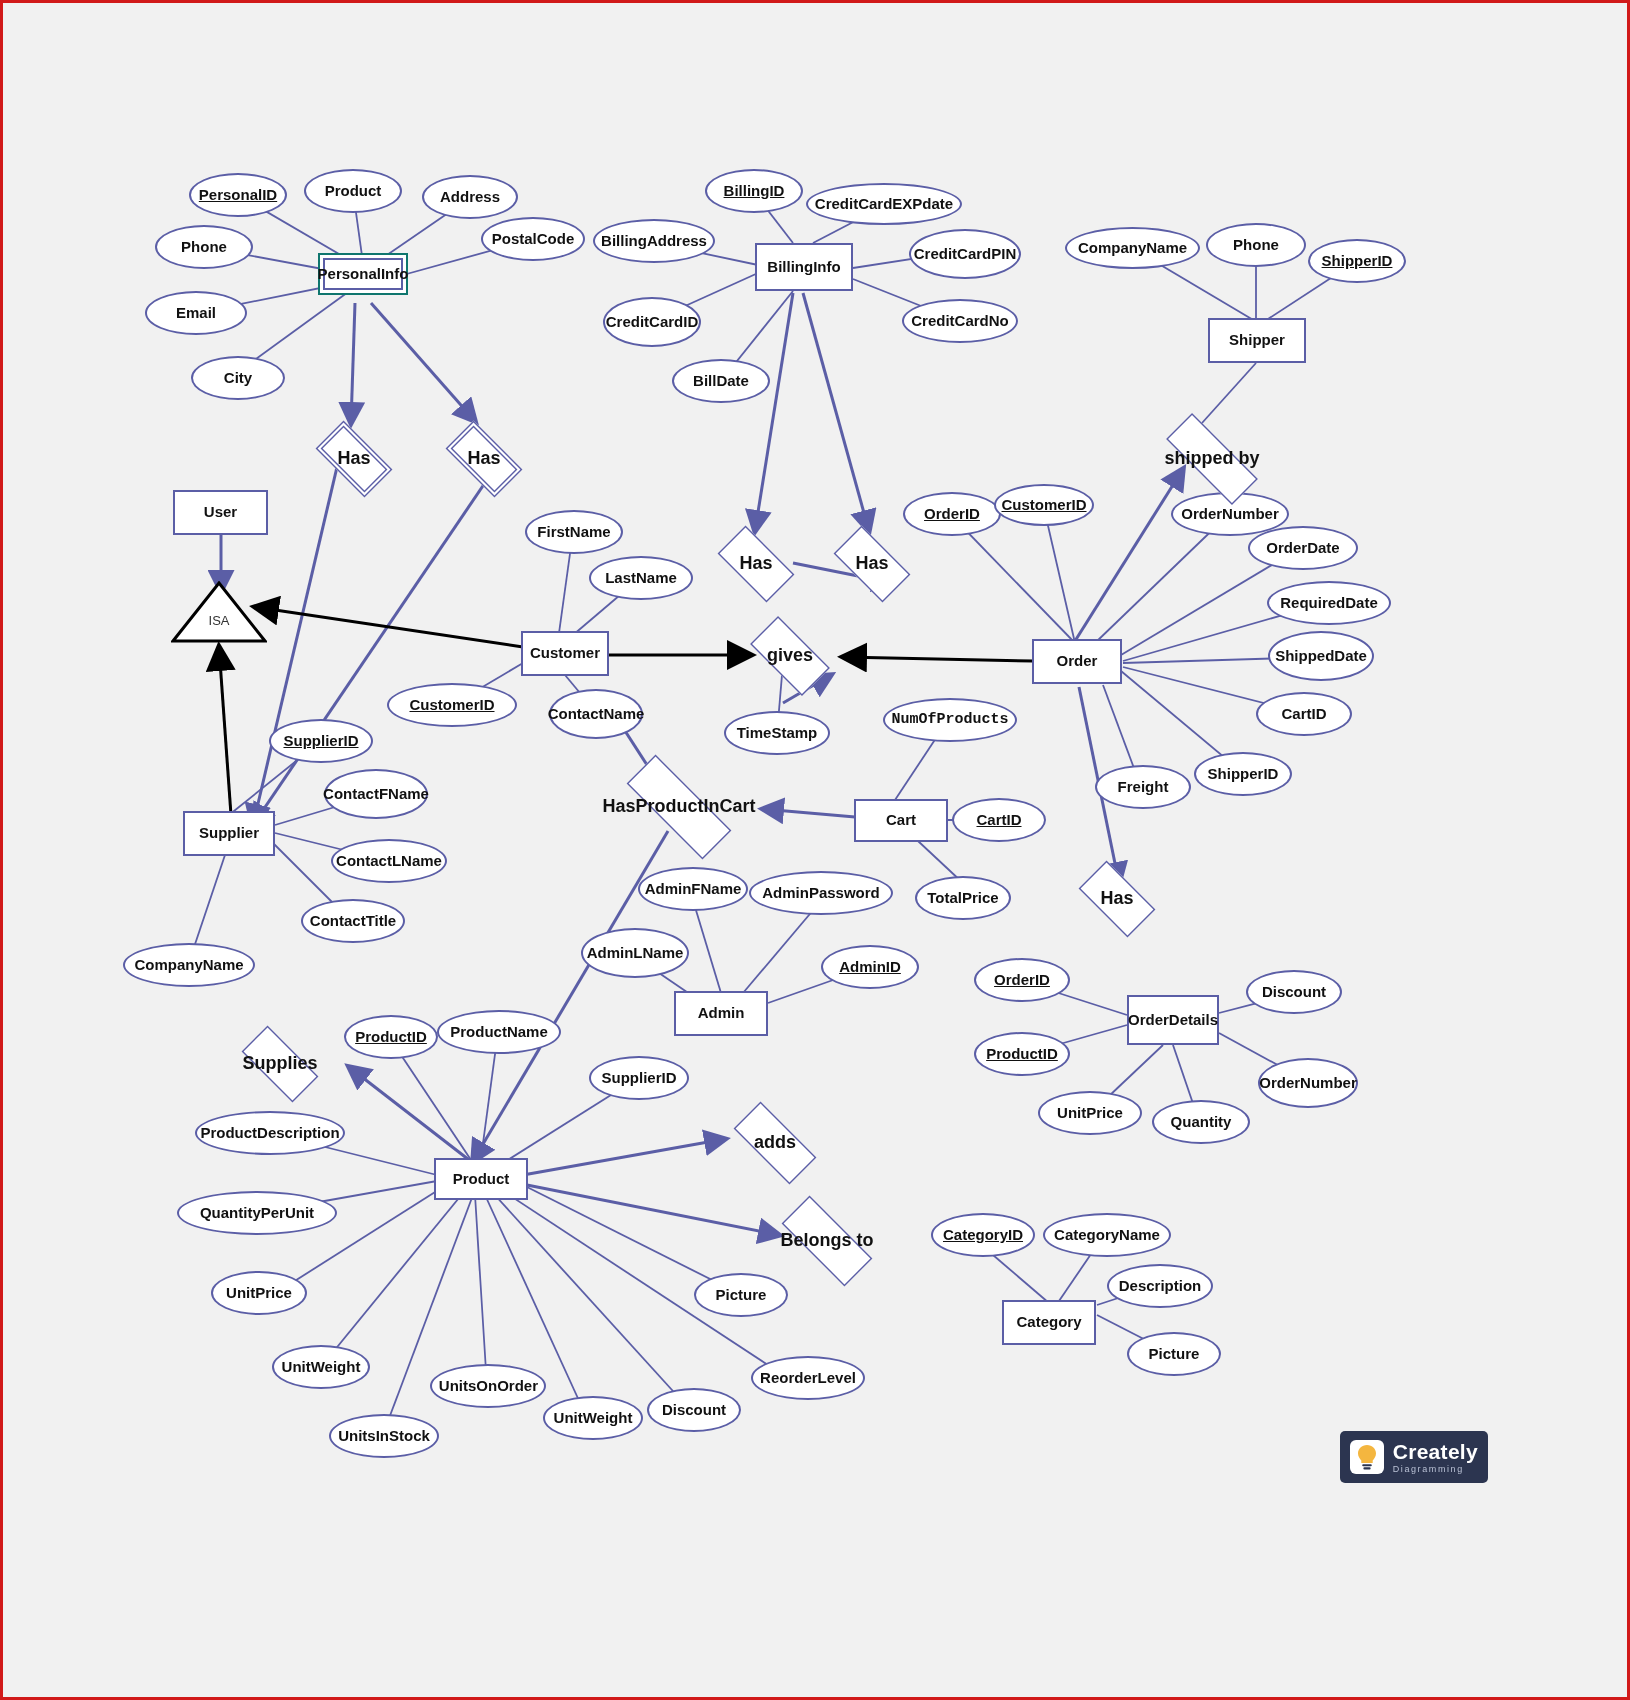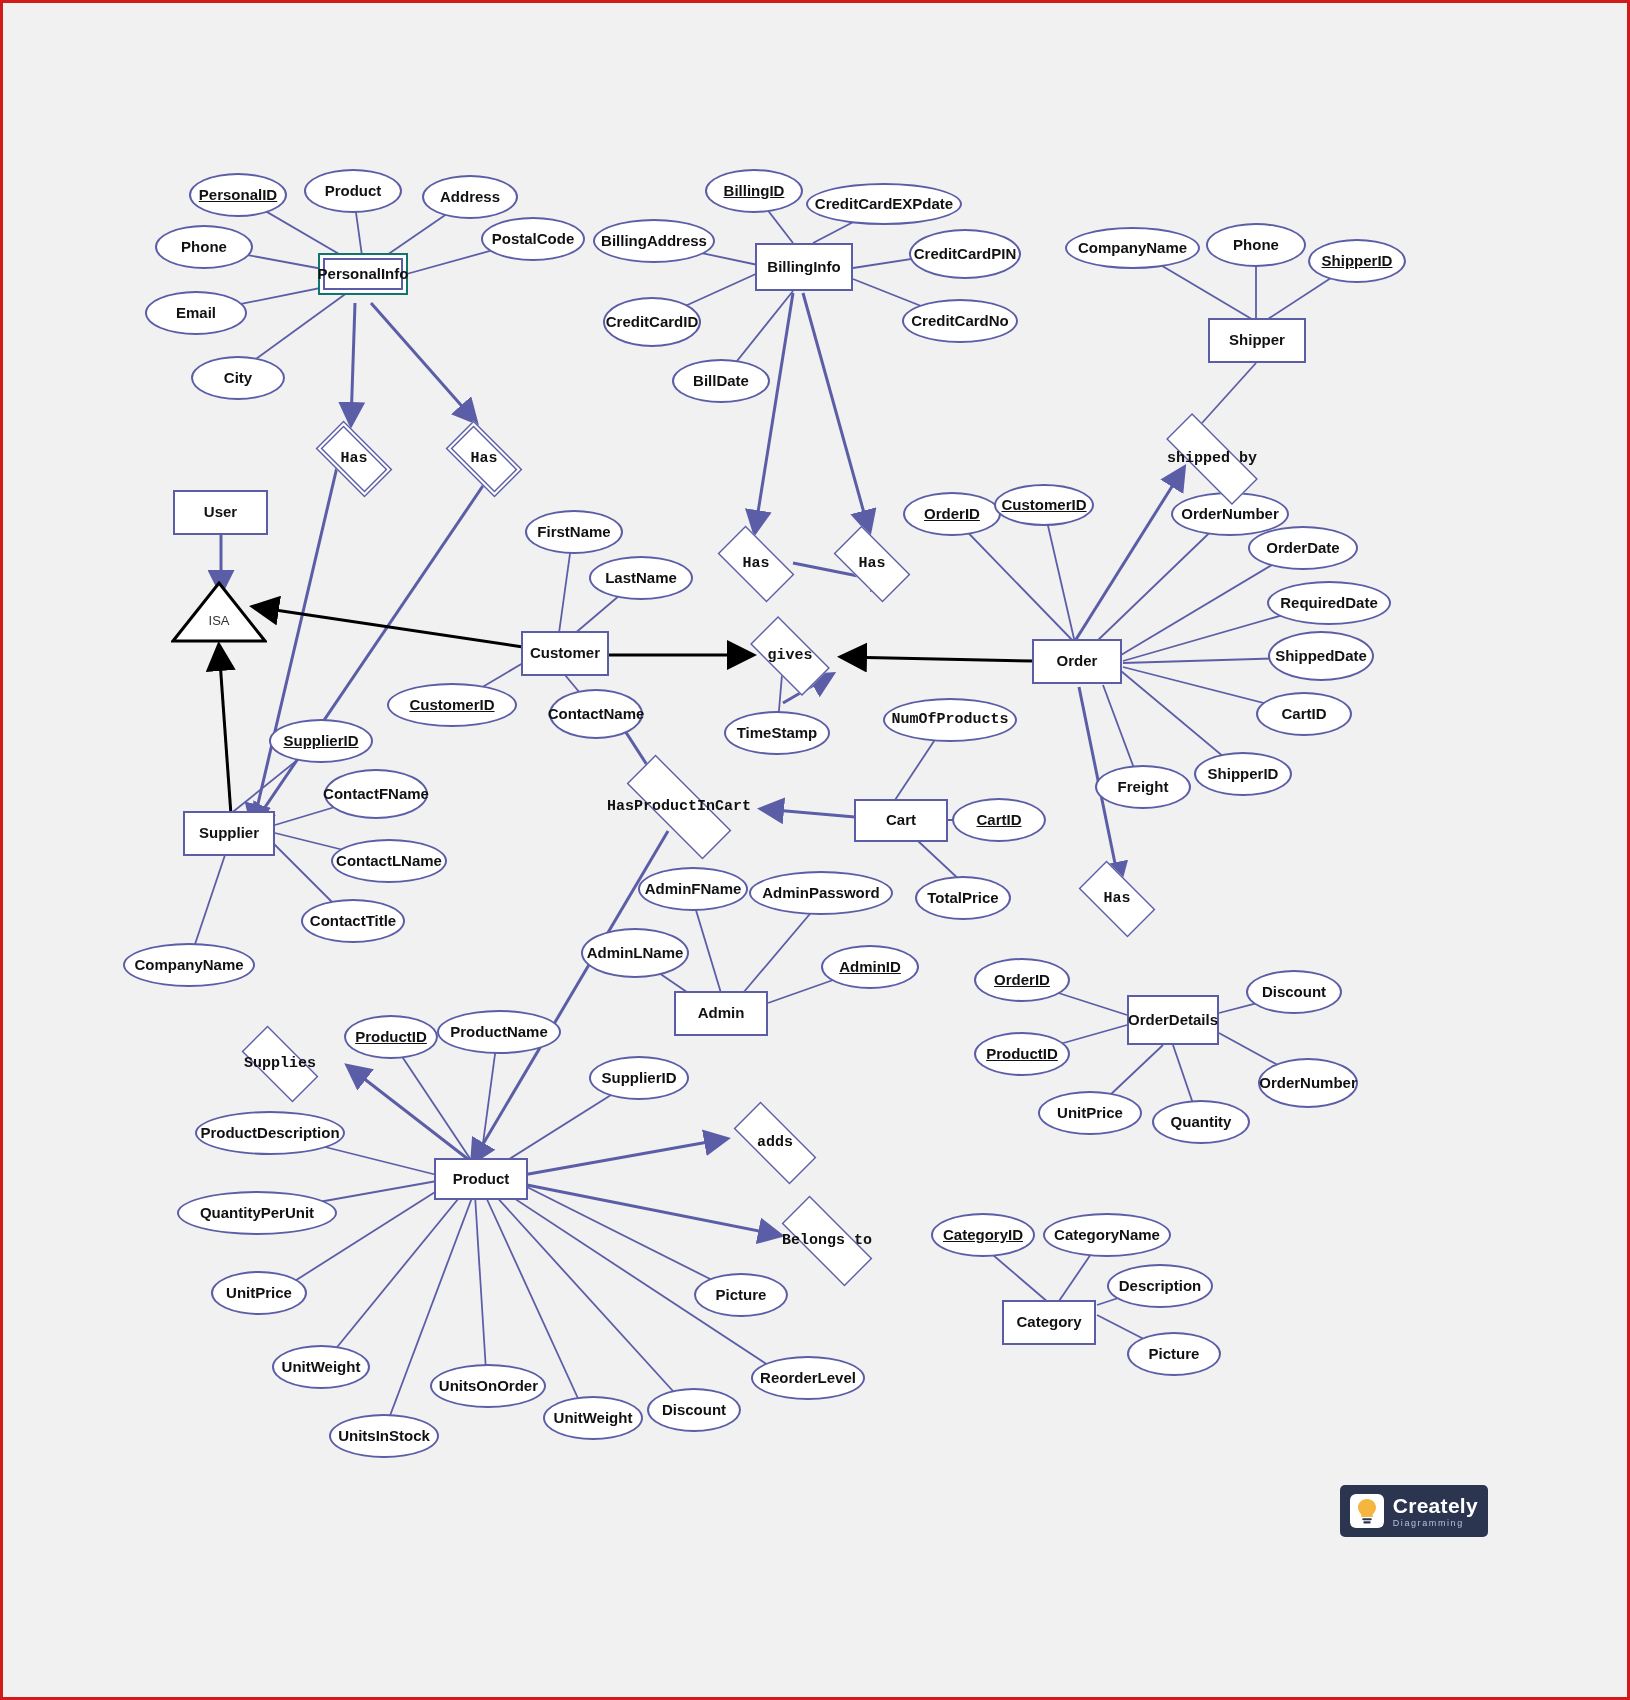--- a/index.html
+++ b/index.html
@@ -7,21 +7,21 @@
          border:3px solid #d11a1a;box-sizing:border-box;overflow:hidden;
          font-family:"Liberation Sans",sans-serif;}
   #svg-layer{position:absolute;left:0;top:0;width:1630px;height:1700px;}
   .node{position:absolute;box-sizing:border-box;display:flex;align-items:center;
         justify-content:center;text-align:center;color:#111;font-weight:bold;
         font-family:"Liberation Sans",sans-serif;background:#fff;}
   .entity{border:2px solid #5b5ea6;font-size:15px;line-height:1.12;padding:2px 3px;}
   .entity.weak{border:2px solid #0f766e;box-shadow:inset 0 0 0 3px #fff, inset 0 0 0 5px #5b5ea6;}
   .attr{border:2px solid #5b5ea6;border-radius:50%;font-size:15px;line-height:1.12;padding:0 6px;}
   .attr.key span{text-decoration:underline;}
-  .rel{font-size:15px;line-height:1.1;font-family:Liberation Mono, monospace;}
+  .rel{font-size:18px;line-height:1.1;}
   .rel .diamond-shape{position:absolute;left:0;top:0;width:100%;height:100%;
         background:#fff;border:2px solid #5b5ea6;
         transform:rotate(45deg) scale(0.706);box-sizing:border-box;}
   .rel .lbl{position:relative;z-index:3;white-space:nowrap;}
   .rel.weak .diamond-shape{box-shadow:inset 0 0 0 3px #fff, inset 0 0 0 5px #5b5ea6;}
   .isa{position:absolute;}
   .isa .tri{position:absolute;left:0;top:0;width:100%;height:100%;}
   .isa .lbl{position:absolute;left:0;right:0;top:52%;text-align:center;
             font-size:13px;color:#333;font-weight:normal;
             font-family:"Liberation Sans",sans-serif;}
@@ -422,21 +422,21 @@
         <span class="lbl">Belongs to</span>
       </div>
       <div class="isa" style="left: 168px; top: 578px; width: 96px; height: 62px;">
         <svg class="tri" viewBox="0 0 96 62">
           <polygon points="48,2 94,60 2,60" fill="#fff" stroke="#000" stroke-width="3"></polygon>
         </svg>
         <span class="lbl">ISA</span>
       </div>
     </div>
 
-  <div id="logo" style="left: 1337px; top: 1482px; width: 148px; height: 52px;">
+  <div id="logo" style="left: 1337px; top: 1428px; width: 148px; height: 52px;">
     <span class="bulb">
       <svg width="22" height="26" viewBox="0 0 22 26">
         <path d="M11 1 C5.8 1 2 4.8 2 9.4 C2 12.6 4 14.6 5.3 16.6 L5.3 19 L16.7 19 L16.7 16.6
                  C18 14.6 20 12.6 20 9.4 C20 4.8 16.2 1 11 1 Z" fill="#f4b63f"></path>
         <rect x="6.2" y="20.2" width="9.6" height="2.1" rx="1" fill="#2c3550"></rect>
         <rect x="7.4" y="23.3" width="7.2" height="2.1" rx="1" fill="#2c3550"></rect>
       </svg>
     </span>
     <span class="brand">
       <span class="b1">Creately</span>

